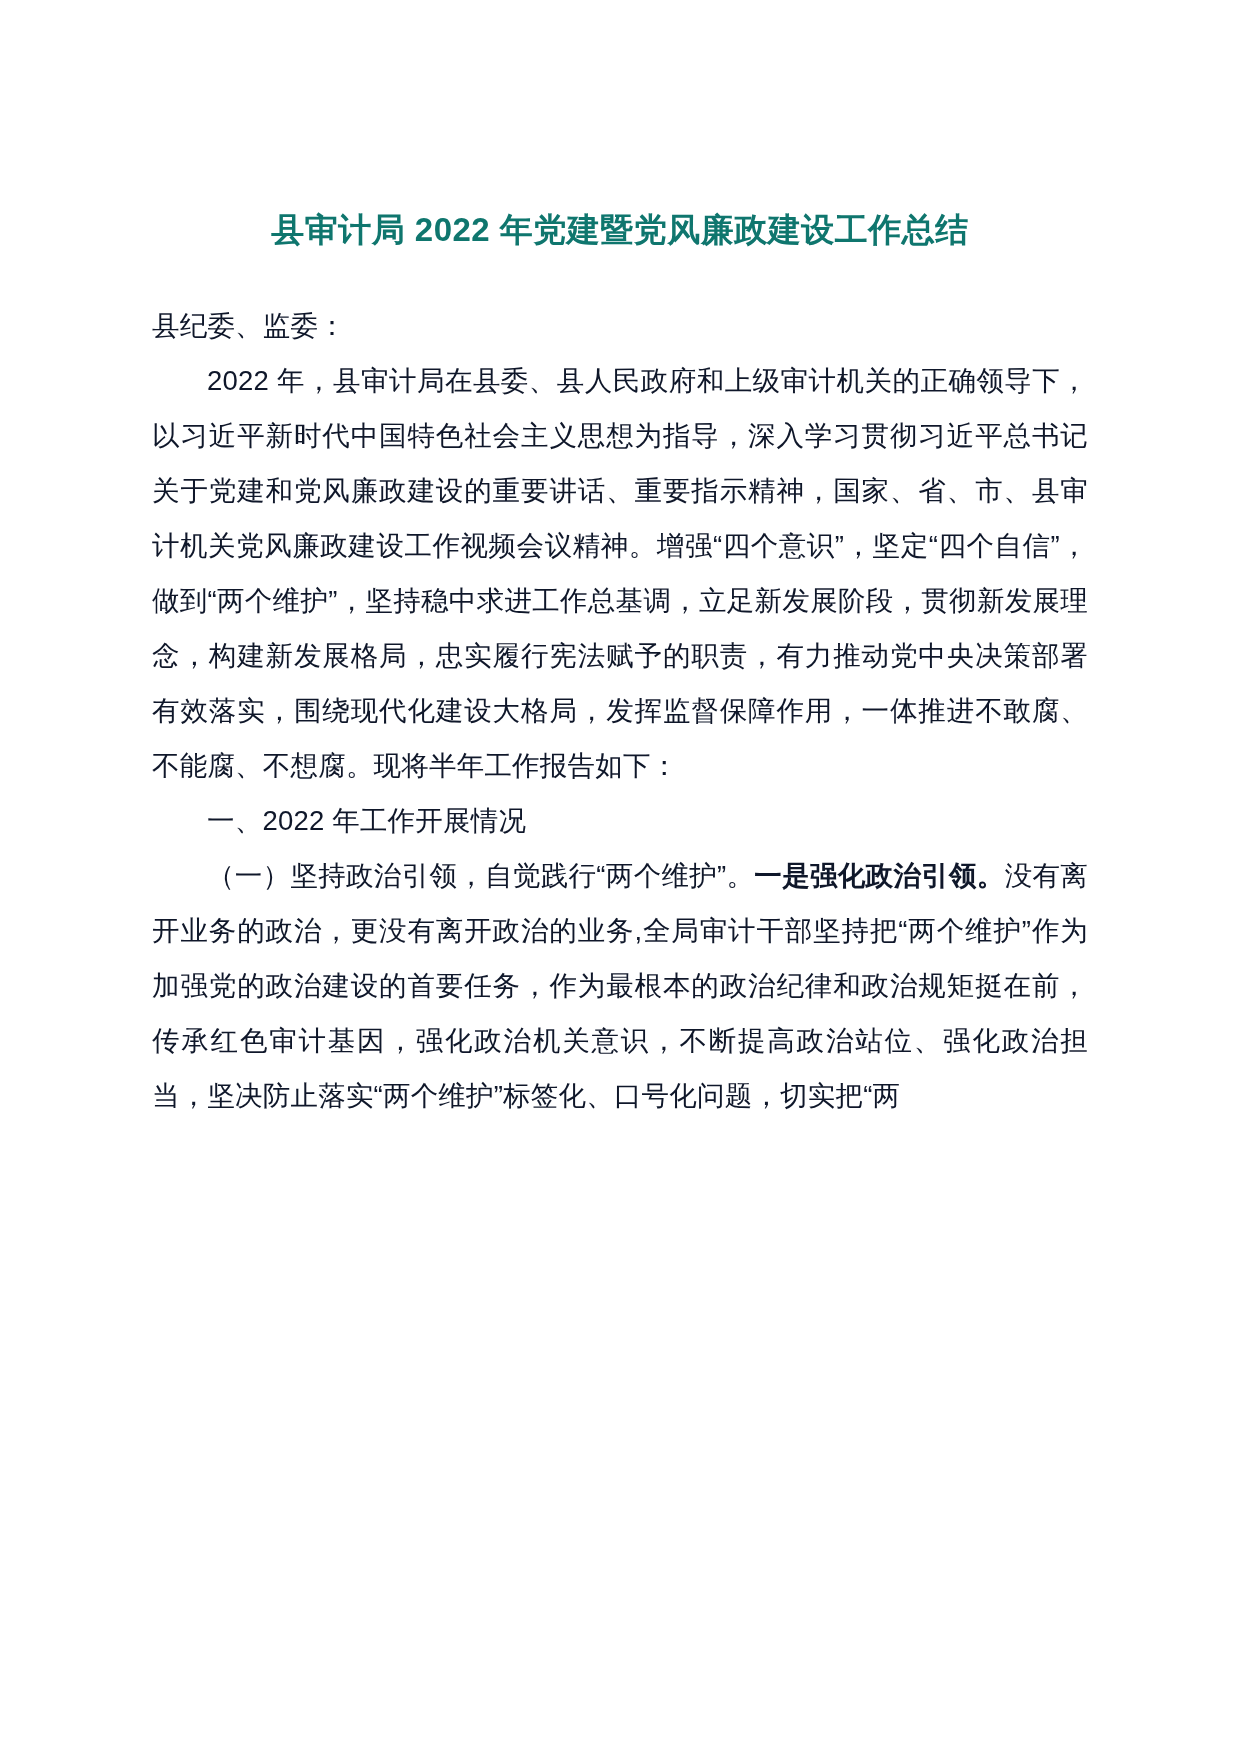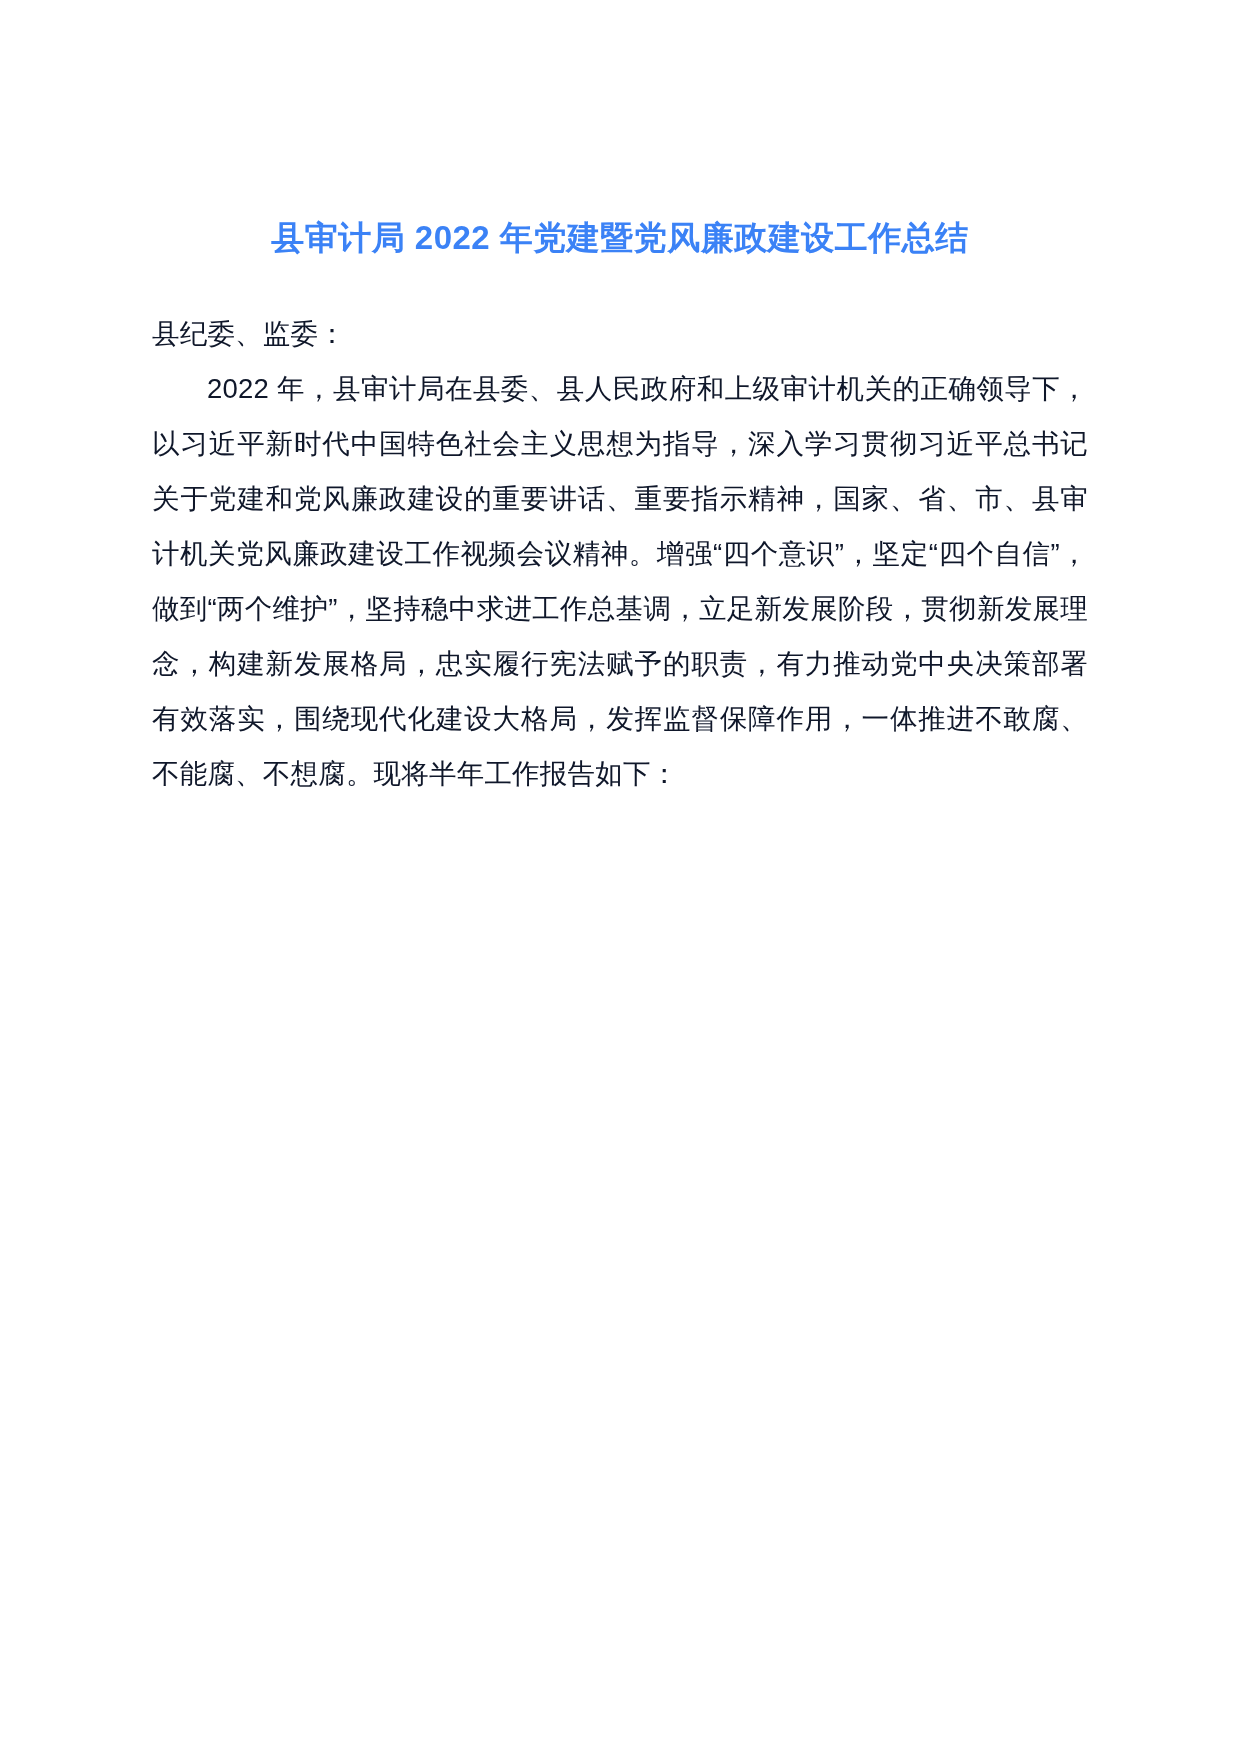--- a/index.html
+++ b/index.html
@@ -22,29 +22,29 @@
     box-sizing: border-box;
     overflow: hidden;
   }
   .content {
     position: absolute;
     left: 152px;
     top: 0;
     width: 936px;
   }
   .doc-title {
-    margin: 8px;
+    margin: 0;
     padding: 0;
     font-size: 33px;
     font-weight: 700;
     letter-spacing: 0.5px;
     text-align: center;
     line-height: 1.0;
     padding-top: 213px;
-    color: #3b82f6;
+    color: #0f766e;
     white-space: nowrap;
   }
   .body-block {
     margin-top: 52px;
   }
   p.para {
     margin: 0;
     padding: 0;
     font-size: 27.5px;
     line-height: 55px;
@@ -75,17 +75,23 @@
     <div class="body-block">
 
       <p class="para noindent">
         <span>县纪委、监委：</span>
       </p>
 
       <p class="para indent">
         <span>2022 年，县审计局在县委、县人民政府和上级审计机关的正确领导下，以习近平新时代中国特色社会主义思想为指导，深入学习贯彻习近平总书记关于党建和党风廉政建设的重要讲话、重要指示精神，国家、省、市、县审计机关党风廉政建设工作视频会议精神。增强“四个意识”，坚定“四个自信”，做到“两个维护”，坚持稳中求进工作总基调，立足新发展阶段，贯彻新发展理念，构建新发展格局，忠实履行宪法赋予的职责，有力推动党中央决策部署有效落实，围绕现代化建设大格局，发挥监督保障作用，一体推进不敢腐、不能腐、不想腐。现将半年工作报告如下：</span>
       </p>
 
+      <p class="para indent">
+        <span>一、2022 年工作开展情况</span>
+      </p>
 
+      <p class="para indent">
+        <span>（一）坚持政治引领，自觉践行“两个维护”。</span><span class="b">一是强化政治引领。</span><span>没有离开业务的政治，更没有离开政治的业务,全局审计干部坚持把“两个维护”作为加强党的政治建设的首要任务，作为最根本的政治纪律和政治规矩挺在前，传承红色审计基因，强化政治机关意识，不断提高政治站位、强化政治担当，坚决防止落实“两个维护”标签化、口号化问题，切实把“两</span>
+      </p>
 
     </div>
   </div>
 </div>
 
 </body></html>

